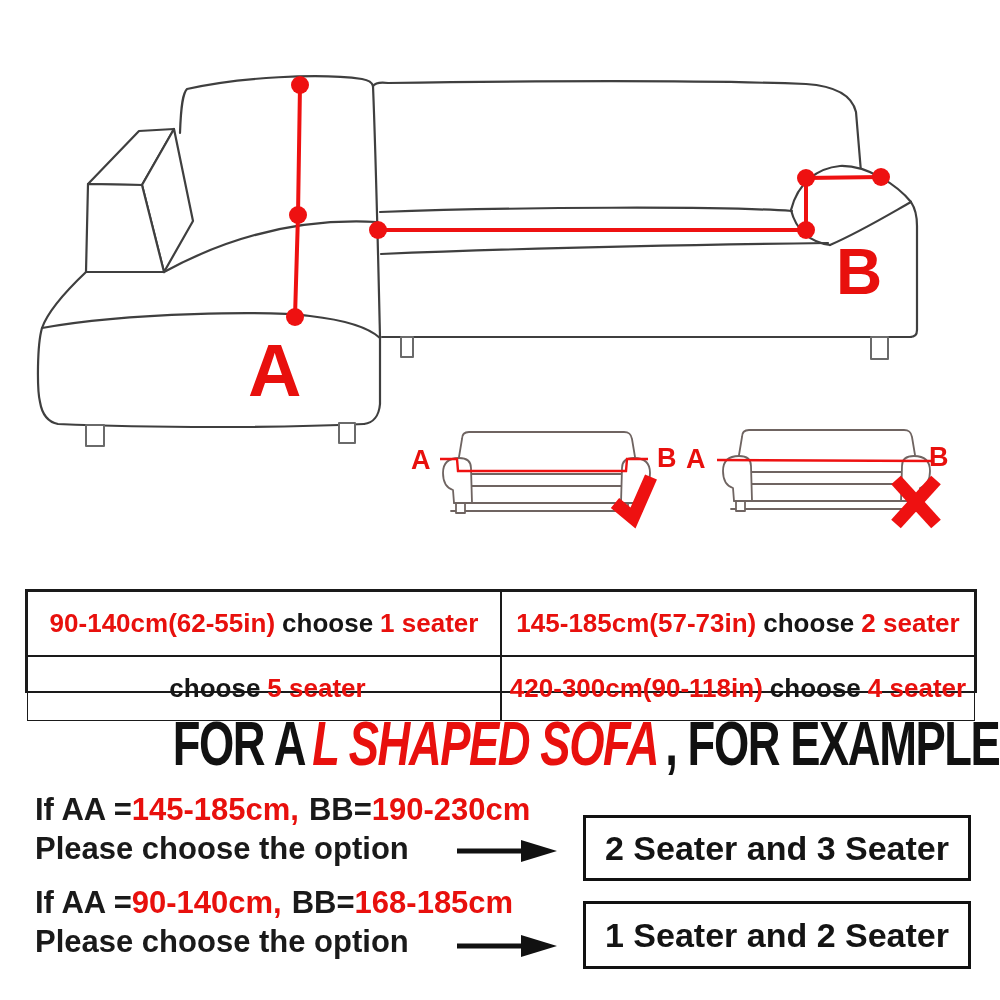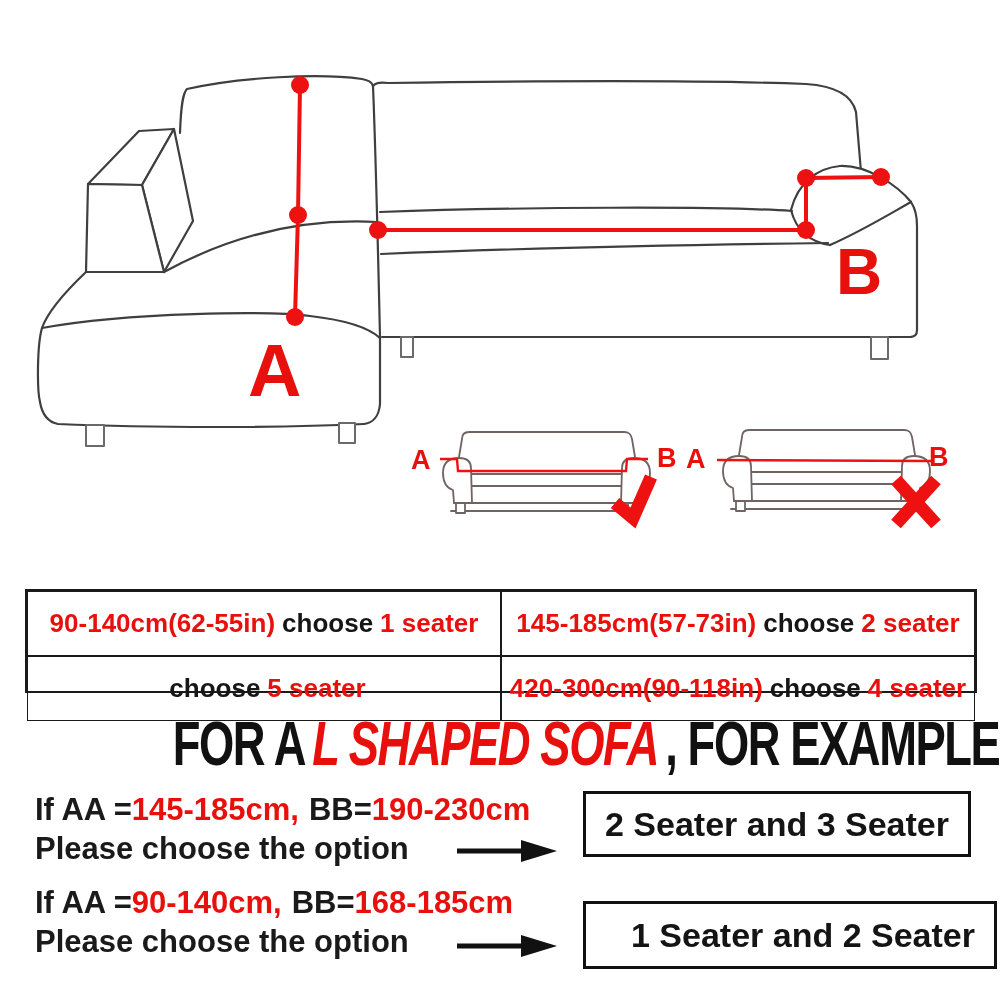--- a/index.html
+++ b/index.html
@@ -48,25 +48,25 @@
   .example{position:absolute;left:35px;width:940px;height:100px;font-weight:bold;}
   #example-1{top:783px;margin-top:8px;}
   #example-2{top:884px;}
   .cond{font-size:31px;line-height:37px;color:#1a1a1a;white-space:nowrap;}
   .cond .rv{color:var(--red);}
   .cond .bb{margin-left:10px;}
   .instr{font-size:31px;line-height:36px;margin-top:3px;color:#1a1a1a;white-space:nowrap;}
   .arrow{position:absolute;left:420px;top:48px;}
   #example-2 .arrow{top:50px;}
   .result-box{
-    position:absolute;left:548px;top:0;width:382px;height:60px;
+    position:absolute;left:548px;top:24px;width:382px;height:60px;
     border:3px solid #111;display:flex;align-items:center;justify-content:center;
     font-size:34px;color:#141414;background:#fff;white-space:nowrap;
   }
-  #example-2 .result-box{top:17px;height:62px;padding-left:26px;}
+  #example-2 .result-box{top:17px;height:62px;}
 </style>
 </head>
 <body>
 
 <div class="canvas">
 
   <svg id="scene" width="1000" height="575" viewBox="0 0 1000 575">
 
     <g fill="none" stroke="var(--sofa-line)" stroke-width="2.2" stroke-linecap="round" stroke-linejoin="round">
 

